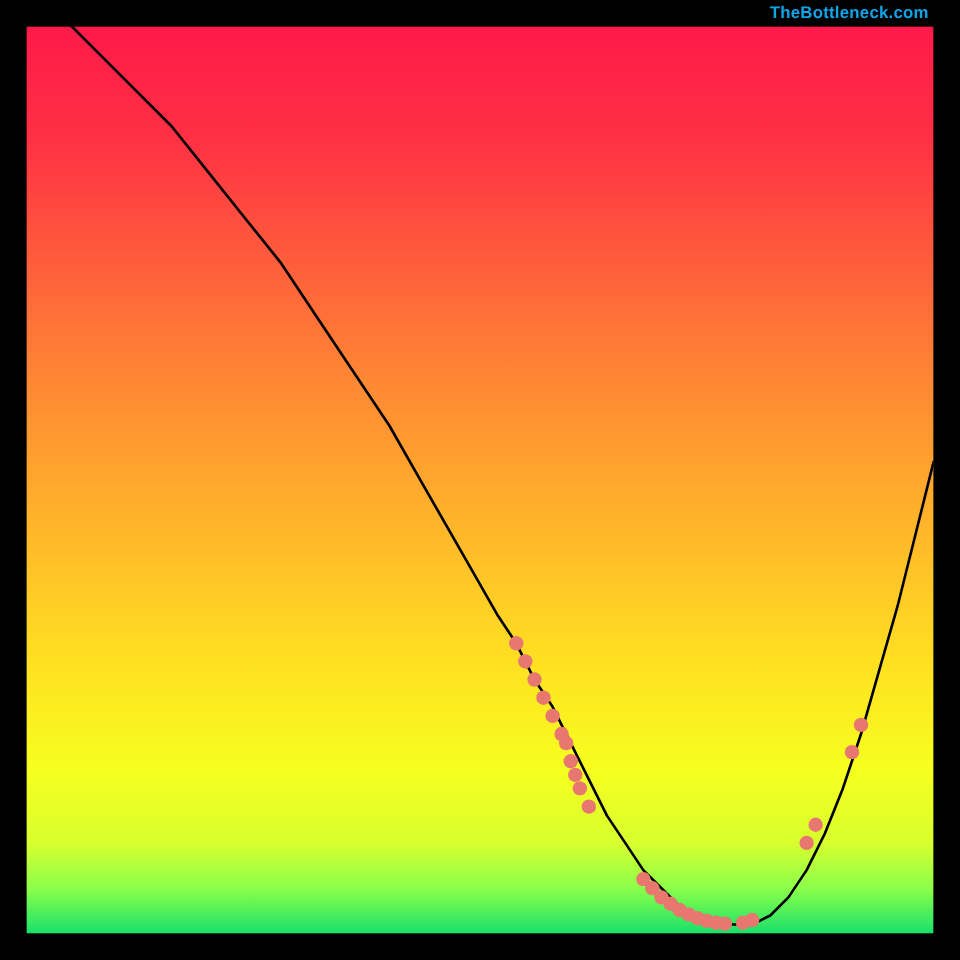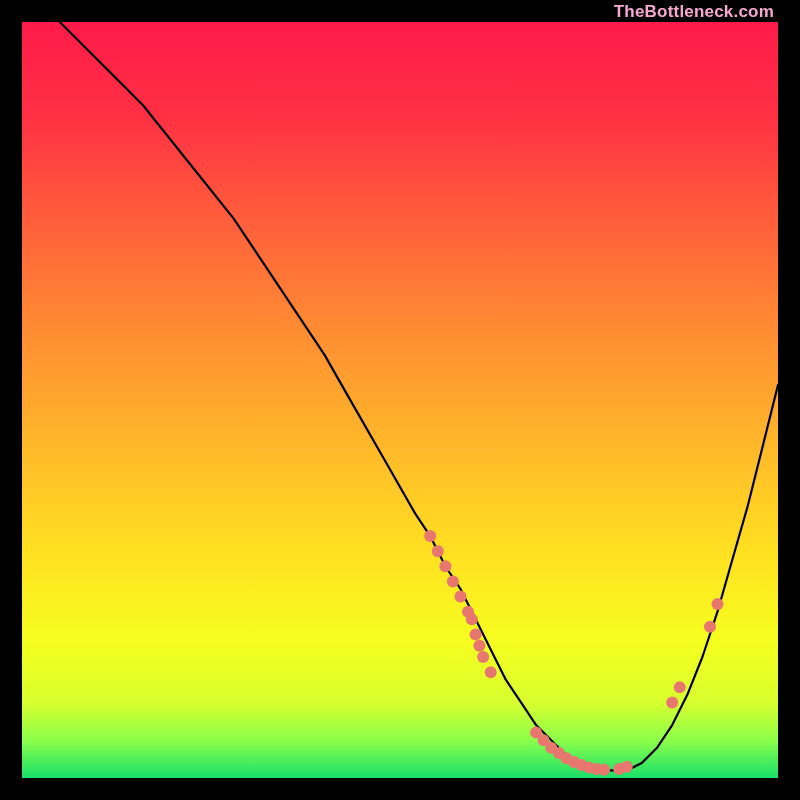--- a/index.html
+++ b/index.html
@@ -35,22 +35,22 @@
     position: absolute;
     left: 0;
     top: 0;
     width: 100%;
     height: 100%;
   }
   .watermark {
     position: absolute;
     top: 2px;
     right: 26px;
-    color: #f9a8d4;
-    font-size: 17px;
+    color: #0ea5e9;
+    font-size: 14px;
     font-weight: 600;
     letter-spacing: 0.2px;
   }
 </style>
 </head>
 <body>
 
 <div class="stage">
   <div class="plot">
     <svg class="gradient" viewBox="0 0 756 756" preserveAspectRatio="none">

